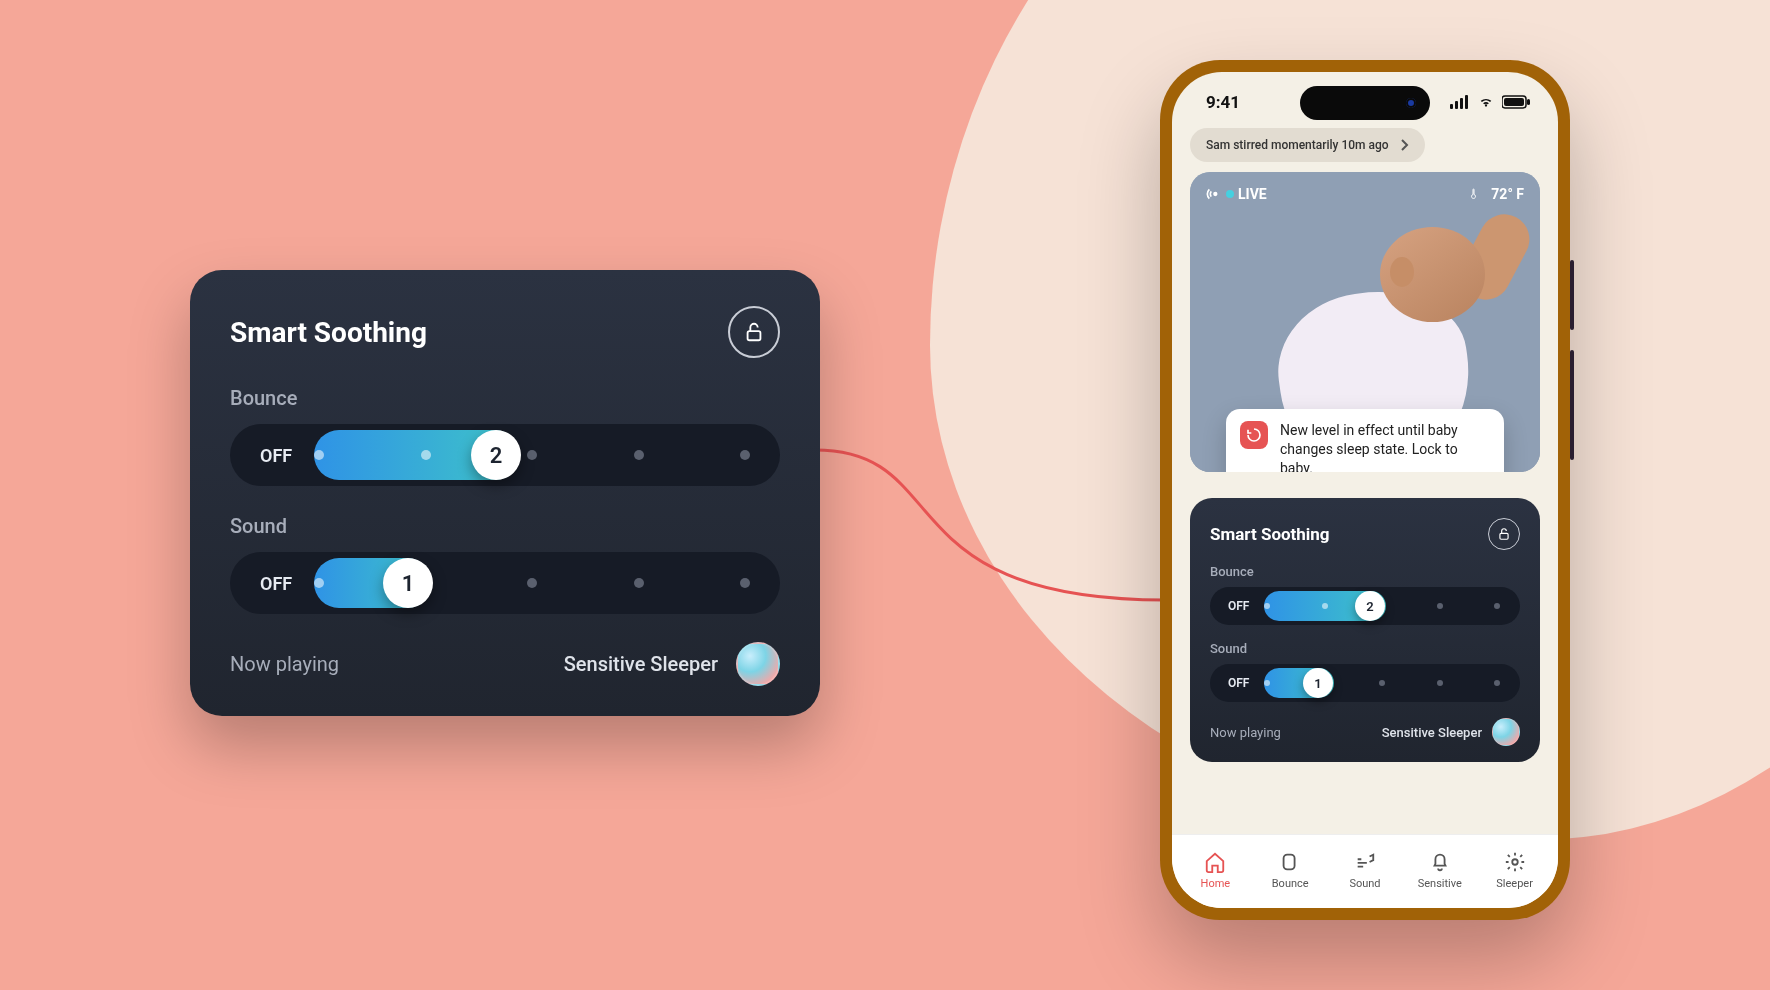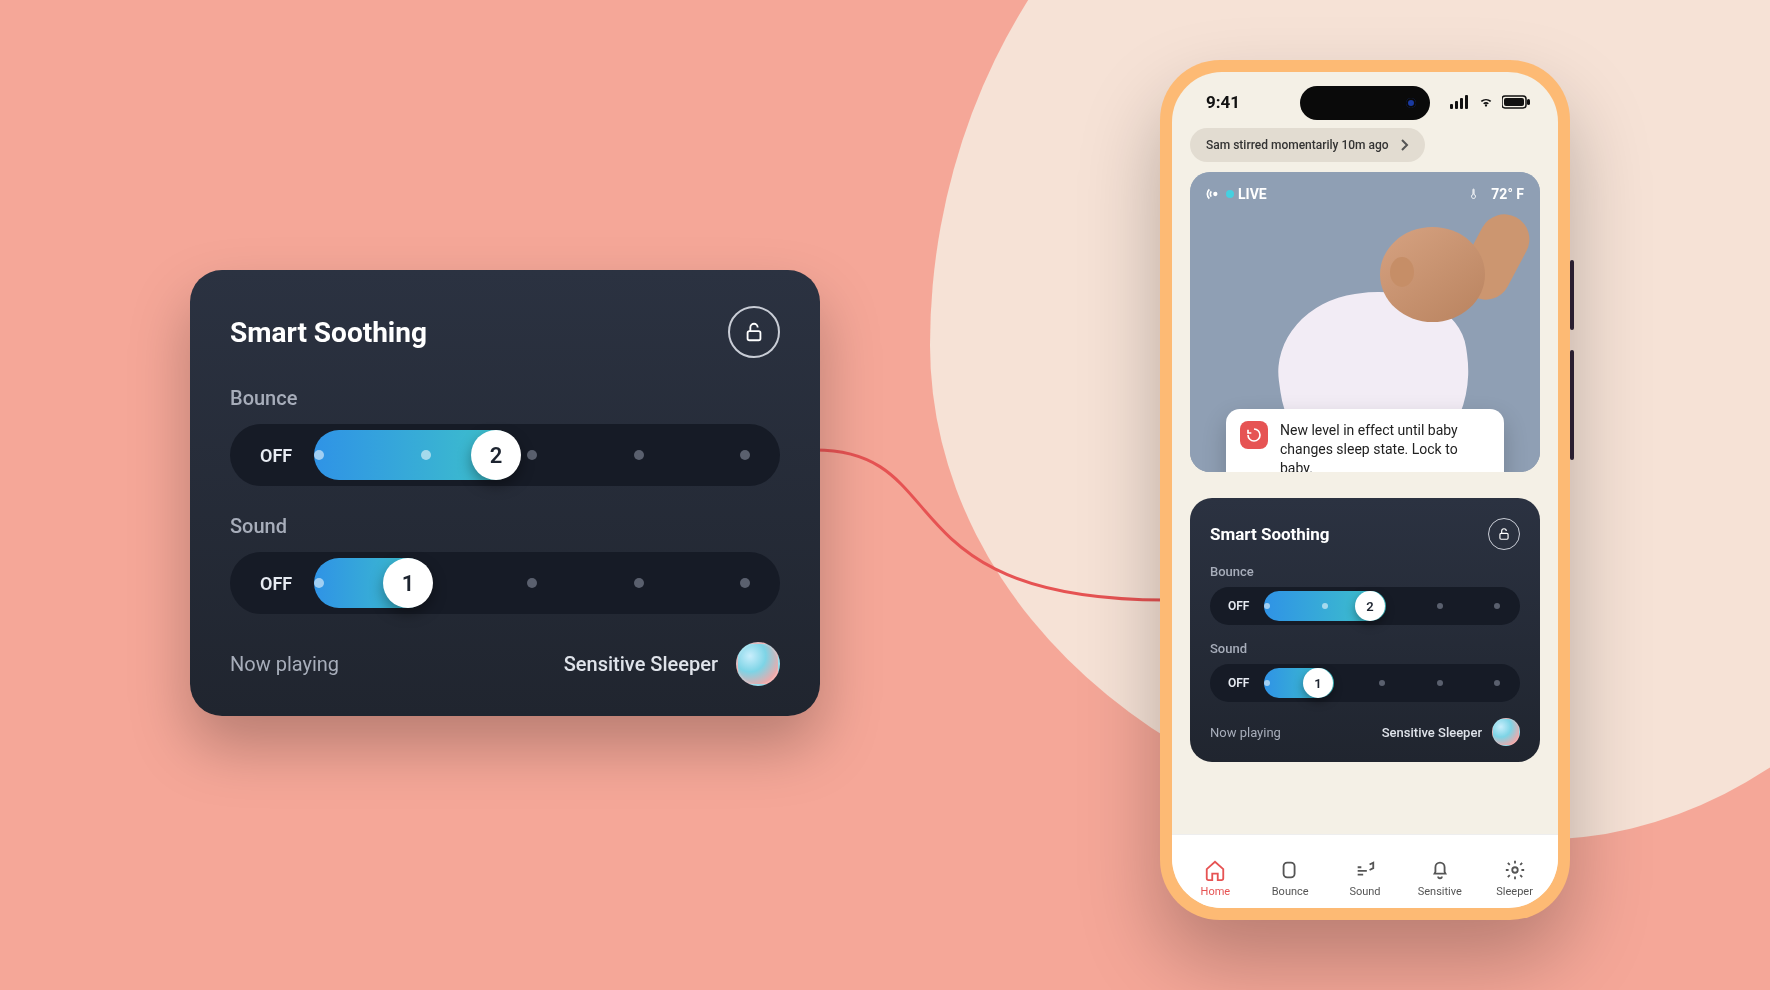--- a/index.html
+++ b/index.html
@@ -137,21 +137,21 @@
   }
 
   
   .phone {
     position: absolute;
     right: 200px;
     top: 60px;
     width: 410px;
     height: 860px;
     border-radius: 60px;
-    background: #fdba74;
+    background: #a16207;
     padding: 12px;
     z-index: 4;
     box-shadow: 0 40px 80px rgba(0,0,0,.25);
     margin-left: 48px;
   }
   .phone::before, .phone::after {
     content:"";
     position:absolute;
     right:-4px;
     width:4px;
@@ -334,21 +334,21 @@
   }
   .now-sm-right{ display:flex; align-items:center; gap:10px; color:#dfe3ea; font-weight:500;}
 
   .tabbar {
     position: absolute;
     left: 0; right: 0; bottom: 0;
     height: 74px;
     background: #fff;
     display: flex;
     justify-content: space-around;
-    align-items: flex-end;
+    align-items: center;
     padding: 8px 6px 10px 6px;
     border-top:1px solid #eee;
   }
   .tab {
     display: flex; flex-direction: column; align-items: center;
     font-size: 11px; color: #555; gap: 4px;
     cursor:pointer;
     width:60px;
   }
   .tab.active { color: #e65353; }

